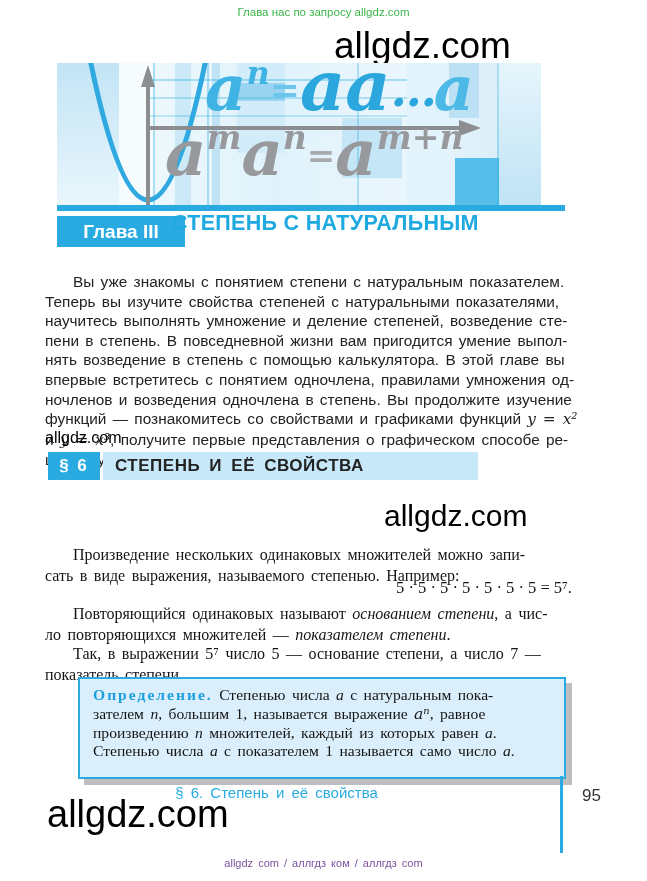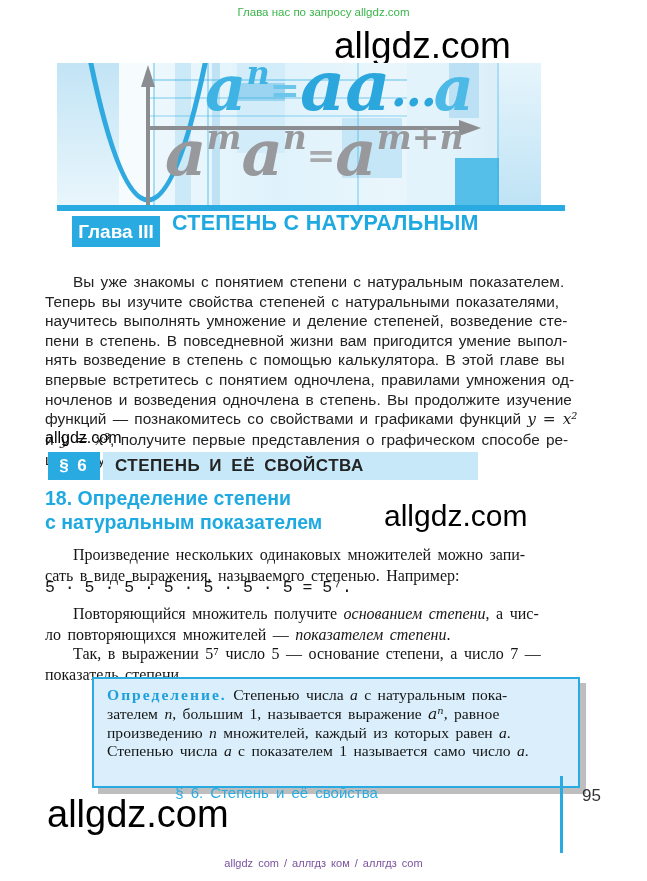--- a/index.html
+++ b/index.html
@@ -27,21 +27,21 @@
   .hf1 .eq{font-size:36px;color:#6cc6ec;position:relative;top:-8px;}
   .hf1 .big{font-size:70px;color:#2ba7de;}
   .hf1 .dots{font-size:46px;color:#2ba7de;letter-spacing:-3px;position:relative;top:-4px;}
   .hf1 .last{font-size:62px;color:#4cb9e6;}
   .hf2{left:108px;top:58px;color:#98999d;font-size:64px;}
   .hf2 .sup{font-size:33px;position:relative;top:-26px;}
   .hf2 .eq{font-size:34px;color:#a8aaad;position:relative;top:-8px;}
   .art-sep{position:absolute;left:57px;top:205px;width:508px;height:6px;background:#29abe2;}
 
   
-  .ch-label{position:absolute;left:72px;top:216px;width:88px;height:31px;background:#29abe2;
+  .ch-label{position:absolute;left:57px;top:216px;width:128px;height:31px;background:#29abe2;
             color:#fff;font-weight:bold;font-size:19px;text-align:center;line-height:31px;}
   .ch-title{position:absolute;left:172px;top:211px;color:#1fa9e1;font-weight:bold;
             font-size:21.5px;line-height:25px;letter-spacing:0.3px;}
 
   
   .intro{position:absolute;left:45px;top:272px;width:535px;font-size:15.4px;line-height:19.6px;
          color:#222;white-space:pre-line;text-indent:28px;word-spacing:2px;}
   .math{font-family:"DejaVu Serif","Liberation Serif",serif;font-style:italic;}
 
   
@@ -54,29 +54,29 @@
   
   .lesson-h{position:absolute;left:45px;top:487px;color:#1fa9e1;font-weight:bold;
             font-size:19.5px;line-height:23.5px;}
 
   
   .serif{font-family:"Liberation Serif","DejaVu Serif",serif;color:#151515;}
   .para{position:absolute;left:45px;width:527px;font-size:16px;line-height:20.5px;
         white-space:pre-line;word-spacing:2.5px;}
   .indent{text-indent:28px;}
   .p1{top:545px;}
-  .formula-line{position:absolute;left:45px;top:578px;width:527px;text-align:left;
-                font-size:16.5px;white-space:pre;font-family:Liberation Mono, monospace;}
+  .formula-line{position:absolute;left:45px;top:578px;width:527px;text-align:right;
+                font-size:16.5px;white-space:pre;}
   .p2{top:604px;}
   .p3{top:644px;}
 
   
-  .defbox{position:absolute;left:92px;top:677px;width:458px;background:#daeffb;
+  .defbox{position:absolute;left:78px;top:677px;width:458px;background:#daeffb;
           border:2px solid #29abe2;box-shadow:6px 6px 0 rgba(125,125,125,0.5);
-          padding:7px 13px 25px 13px;font-size:15.6px;line-height:18.8px;
+          padding:7px 13px 16px 13px;font-size:15.6px;line-height:18.8px;
           white-space:pre-line;word-spacing:2.5px;}
   .def-label{color:#1fa0dd;font-weight:bold;letter-spacing:2px;}
 
   
   .foot-ref{position:absolute;left:0;top:784px;width:553px;text-align:center;
             color:#29abe2;font-size:15px;word-spacing:3px;}
   .page-vline{position:absolute;left:560px;top:776px;width:3px;height:77px;background:#29abe2;}
   .page-num{position:absolute;left:582px;top:786px;font-size:17px;color:#333;text-align:center;}
   .foot-links{position:absolute;top:857px;left:0;width:100%;text-align:center;
               color:#7b52a0;font-size:11px;word-spacing:2px;}
@@ -139,30 +139,26 @@
 и </span><span class="math">y = x³</span><span>, получите первые представления о графическом способе ре-
 шения уравнений.</span></div>
 
   <div class="wm wm-mid">allgdz.com</div>
 
   <div class="sec-badge">§ 6</div>
   <div class="sec-band">
     <div class="sec-title">СТЕПЕНЬ И ЕЁ СВОЙСТВА</div>
   </div>
 
-  <div class="lesson-h">
-    <div>18. Определение степени</div>
-    <div>с натуральным показателем</div>
-  </div>
   <div class="wm wm-mid2">allgdz.com</div>
 
   <div class="serif para indent p1">Произведение нескольких одинаковых множителей можно запи-
 сать в виде выражения, называемого степенью. Например:</div>
   <div class="serif formula-line">5 · 5 · 5 · 5 · 5 · 5 · 5 = 5⁷.</div>
-  <div class="serif para indent p2"><span>Повторяющийся множитель получите </span><i>основанием степени</i><span>, а чис-
+  <div class="serif para indent p2"><span>Повторяющийся одинаковых называют </span><i>основанием степени</i><span>, а чис-
 ло повторяющихся множителей — </span><i>показателем степени</i><span>.</span></div>
   <div class="serif para indent p3">Так, в выражении 5⁷ число 5 — основание степени, а число 7 —
 показатель степени.</div>
 
   <div class="serif defbox"><span class="def-label">Определение.</span><span> Степенью числа </span><i>a</i><span> с натуральным пока-
 зателем </span><i>n</i><span>, большим 1, называется выражение </span><i class="math">aⁿ</i><span>, равное
 произведению </span><i>n</i><span> множителей, каждый из которых равен </span><i>a</i><span>.
 Степенью числа </span><i>a</i><span> с показателем 1 называется само число </span><i>a</i><span>.</span></div>
 
   <div class="wm wm-bottom">allgdz.com</div>

